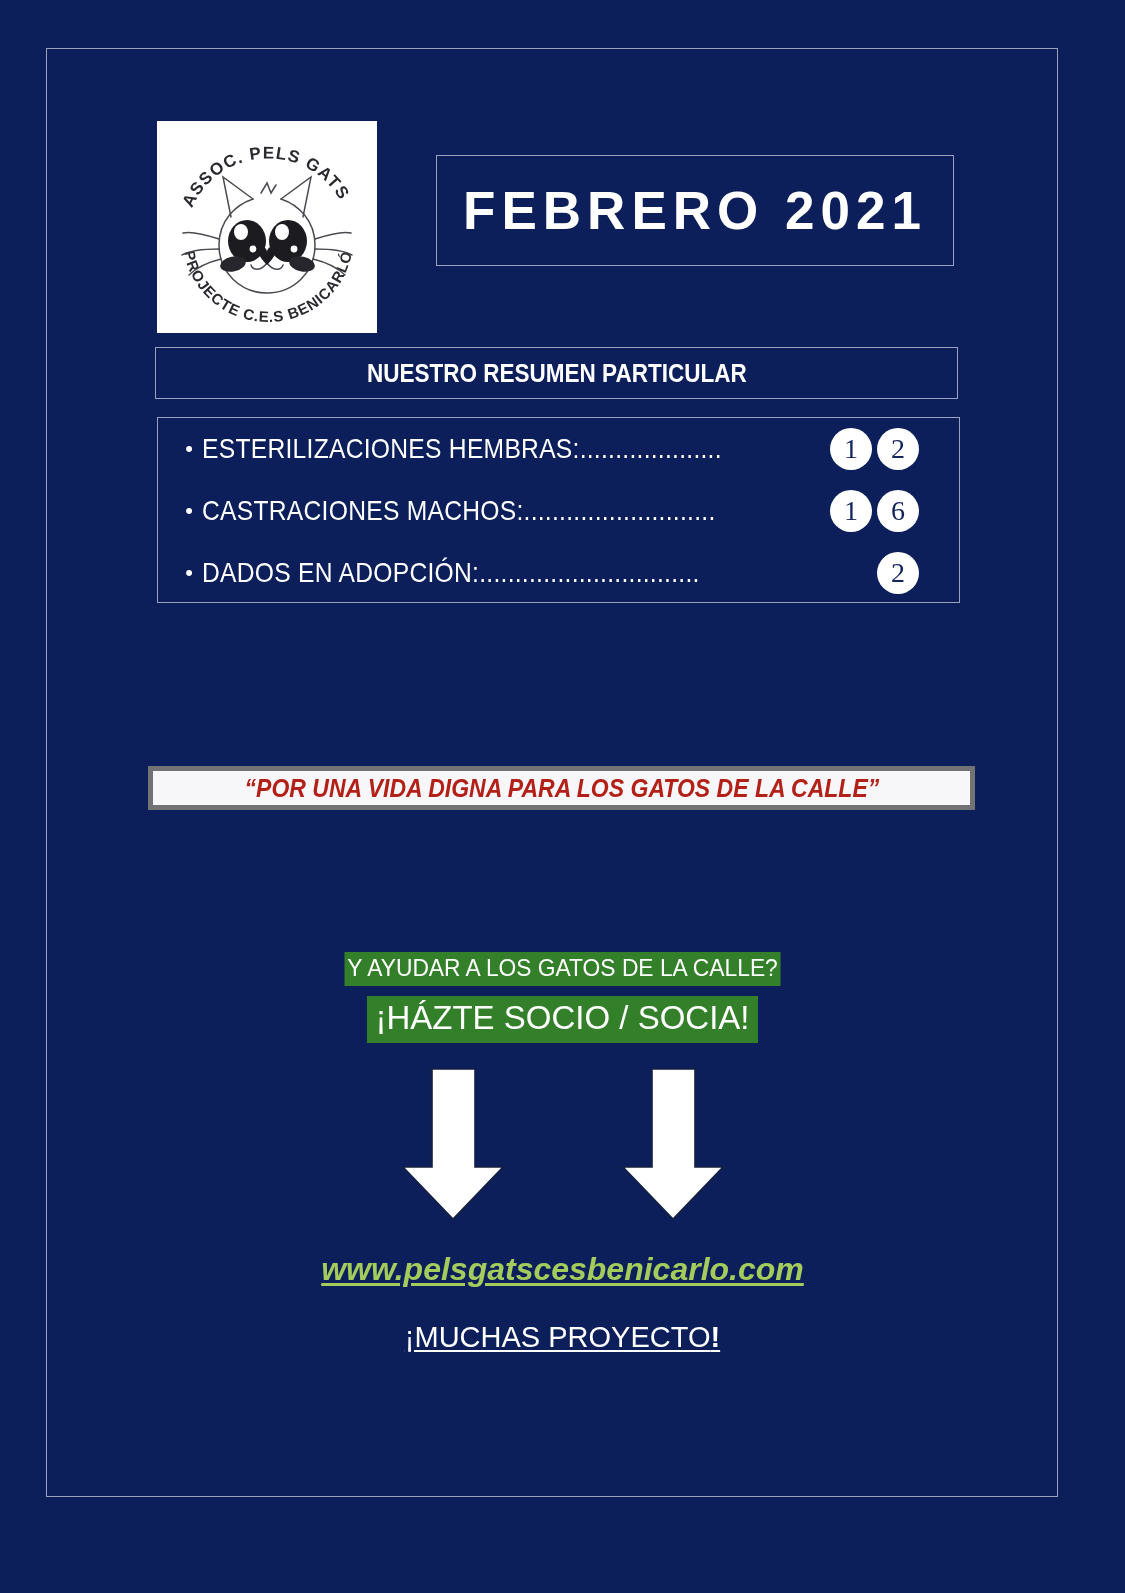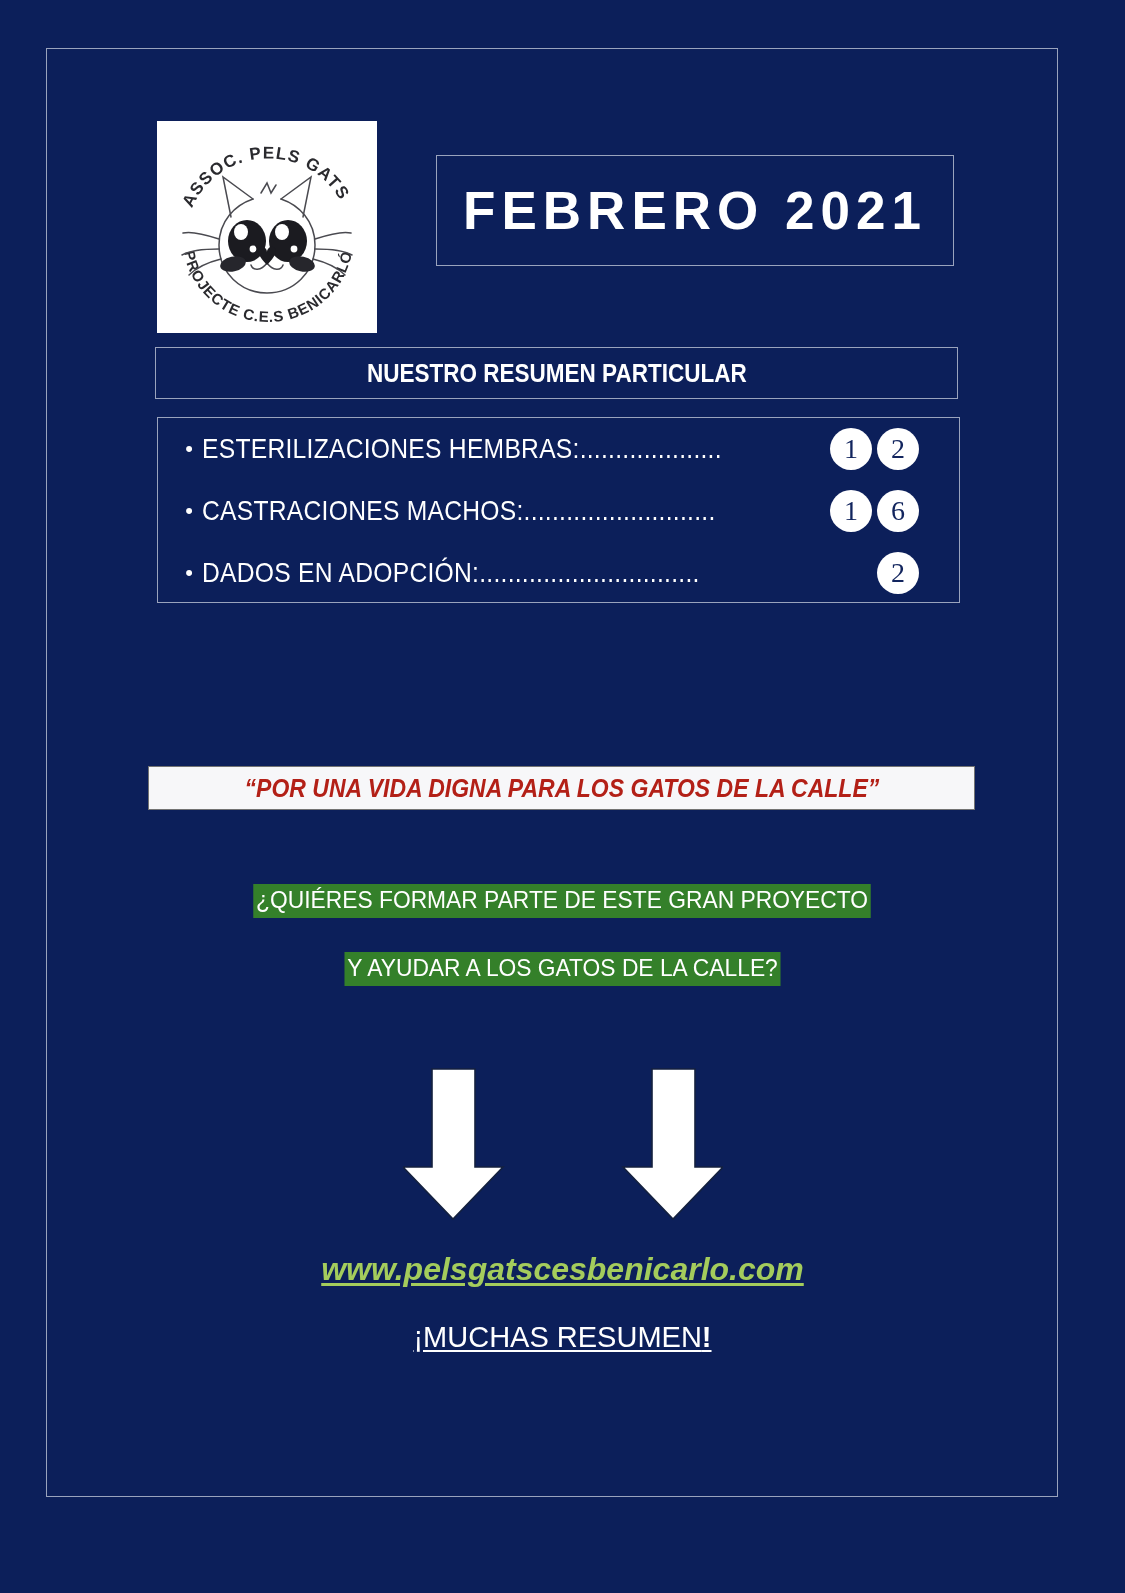--- a/index.html
+++ b/index.html
@@ -138,21 +138,21 @@
     white-space:nowrap;
     letter-spacing:0.5px;
   }
 
   
   #quote-box {
     position:absolute;
     left:148px; top:766px;
     width:827px; height:44px;
     background:#f7f7f9;
-    border:1px solid #737373;
+    border:5px solid #737373;
     display:flex; align-items:center; justify-content:center;
   }
   #quote-text {
     color:#b32017;
     font-size:25px;
     font-weight:bold;
     font-style:italic;
     font-stretch:condensed;
     transform:scaleX(0.92);
     white-space:nowrap;
@@ -322,37 +322,37 @@
       </div>
     </div>
 
   </div>
 
 
   <div id="quote-box">
     <div id="quote-text">“POR UNA VIDA DIGNA PARA LOS GATOS DE LA CALLE”</div>
   </div>
 
-  <div class="cta-line" id="cta1">
-    <span>¿QUIÉRES FORMAR PARTE DE ESTE GRAN PROYECTO</span>
-  </div>
   <div class="cta-line" id="cta2">
     <span>Y AYUDAR A LOS GATOS DE LA CALLE?</span>
+  </div>
+  <div class="cta-line" id="cta3">
+    <span>¡HÁZTE SOCIO / SOCIA!</span>
   </div>
 
   <div id="arrows">
     <svg width="320" height="160" viewBox="0 0 320 160" xmlns="http://www.w3.org/2000/svg">
       <g fill="#ffffff" stroke="#14213f" stroke-width="1.6">
         <polygon points="29,2 72,2 72,100 100,100 50,152 0,100 29,100"></polygon>
         <polygon points="249,2 292,2 292,100 320,100 270,152 220,100 249,100"></polygon>
       </g>
     </svg>
   </div>
 
   <div id="url">
     <a id="url-text" href="#">www.pelsgatscesbenicarlo.com</a>
   </div>
 
   <div id="thanks">
-    <span id="thanks-text"><span>¡MUCHAS RESUMEN</span><b>!</b></span>
+    <span id="thanks-text"><span>¡MUCHAS PROYECTO</span><b>!</b></span>
   </div>
 
 </div>
 
 </body></html>

